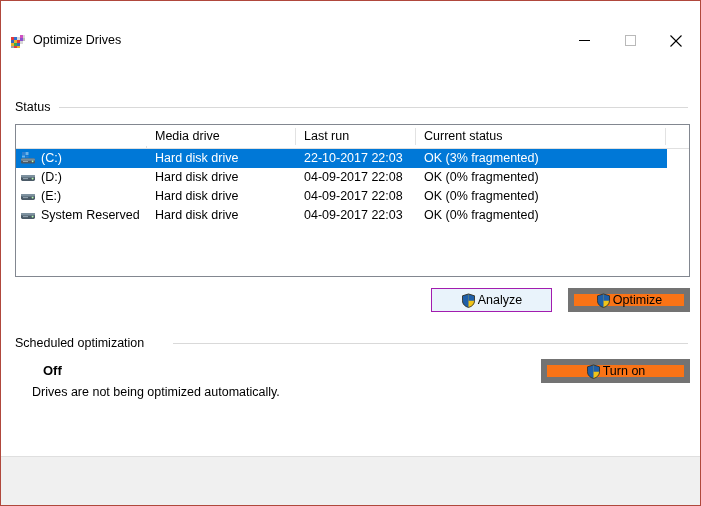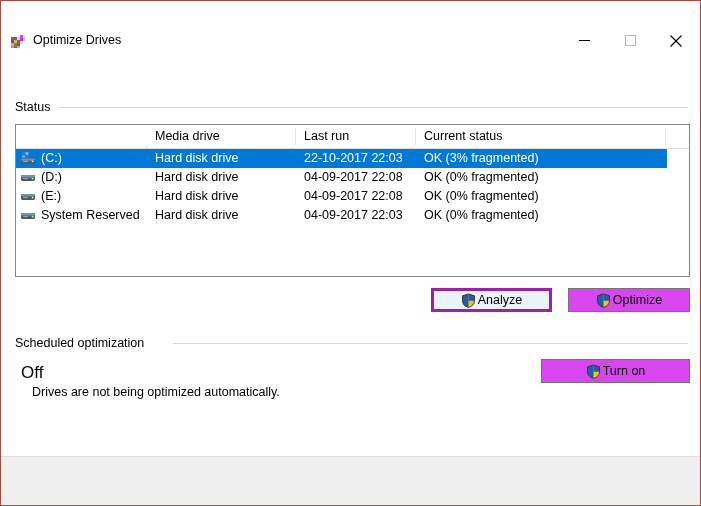--- a/index.html
+++ b/index.html
@@ -174,53 +174,53 @@
     height: 16px;
     margin-right: 5px;
     margin-top: -2px;
   }
   .drive-label { vertical-align: middle; }
 
   
   .btn {
     position: absolute;
     box-sizing: border-box;
-    background: #d946ef;
-    border: 1px solid #737373;
+    background: #f97316;
+    border: 6px solid #737373;
     font-family: "Liberation Sans", sans-serif;
     font-size: 12.5px;
     color: #000000;
     display: flex;
     align-items: center;
     justify-content: center;
     cursor: default;
     padding: 0;
     line-height: 1;
   }
   .btn.default-focus {
     background: #e9f3fb;
-    border: 3px solid #a21caf;
+    border: 1px solid #a21caf;
   }
   .btn .shield {
     width: 15px;
     height: 15px;
     margin-right: 2px;
     flex: 0 0 auto;
   }
   #btn-analyze  { left: 430px; top: 287px; width: 121px; height: 24px; }
   #btn-optimize { left: 567px; top: 287px; width: 122px; height: 24px; }
   #btn-turnon   { left: 540px; top: 358px; width: 149px; height: 24px; }
 
   
   #sched-state {
     position: absolute;
-    left: 20px;
+    left: 42px;
     top: 362px;
-    font-size: 17px;
-    font-weight: normal;
+    font-size: 13px;
+    font-weight: bold;
     color: #000000;
   }
   #sched-desc {
     position: absolute;
     left: 31px;
     top: 384px;
     font-size: 12.5px;
     color: #000000;
   }
 

